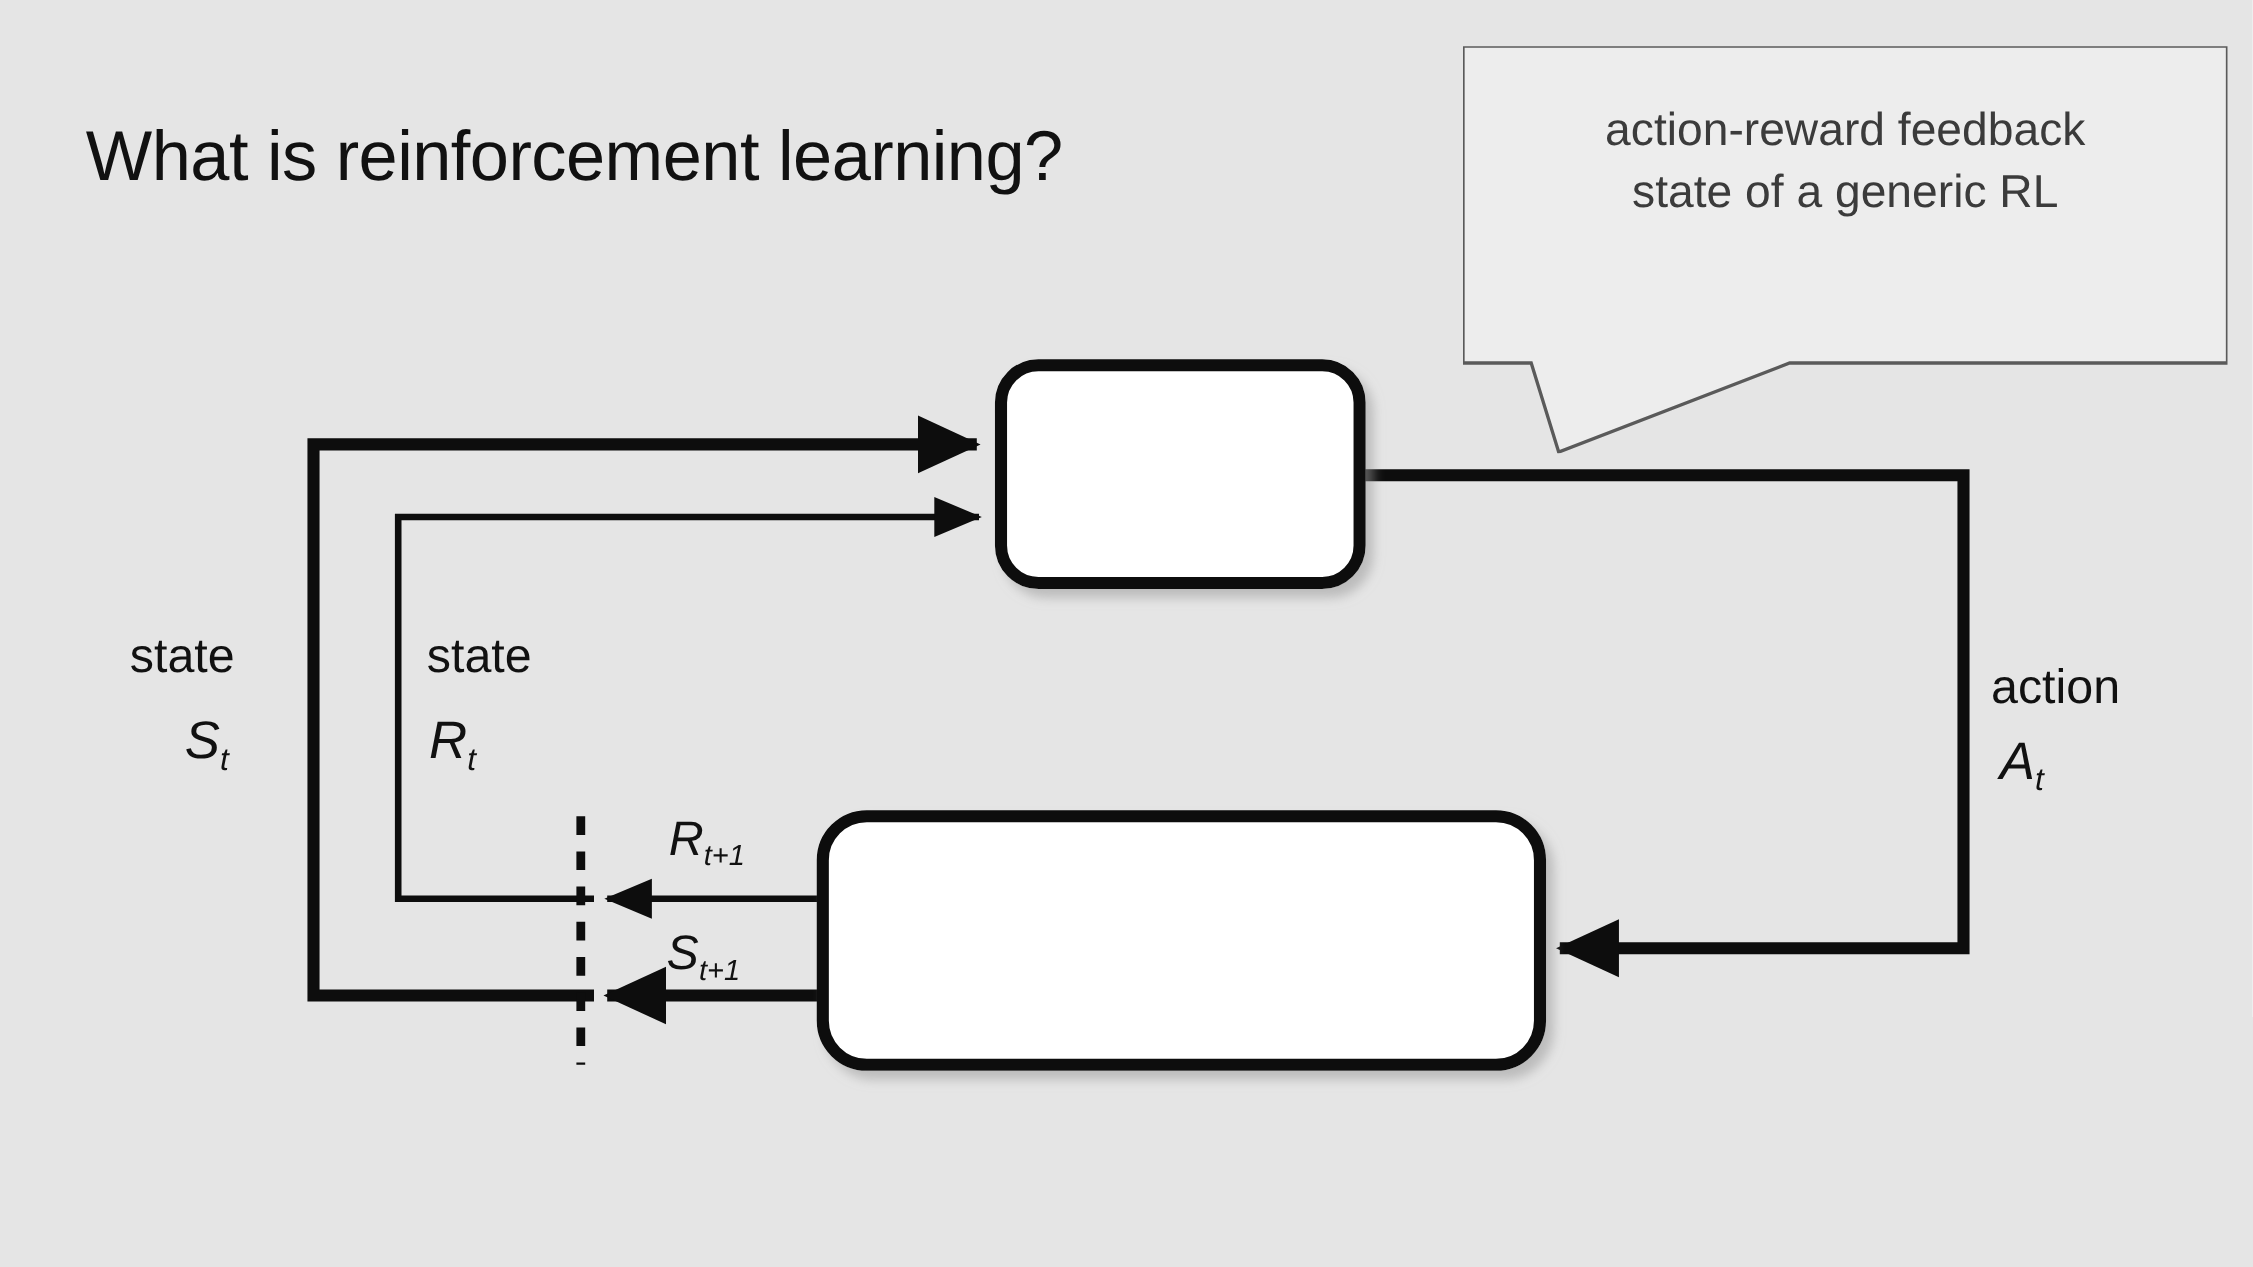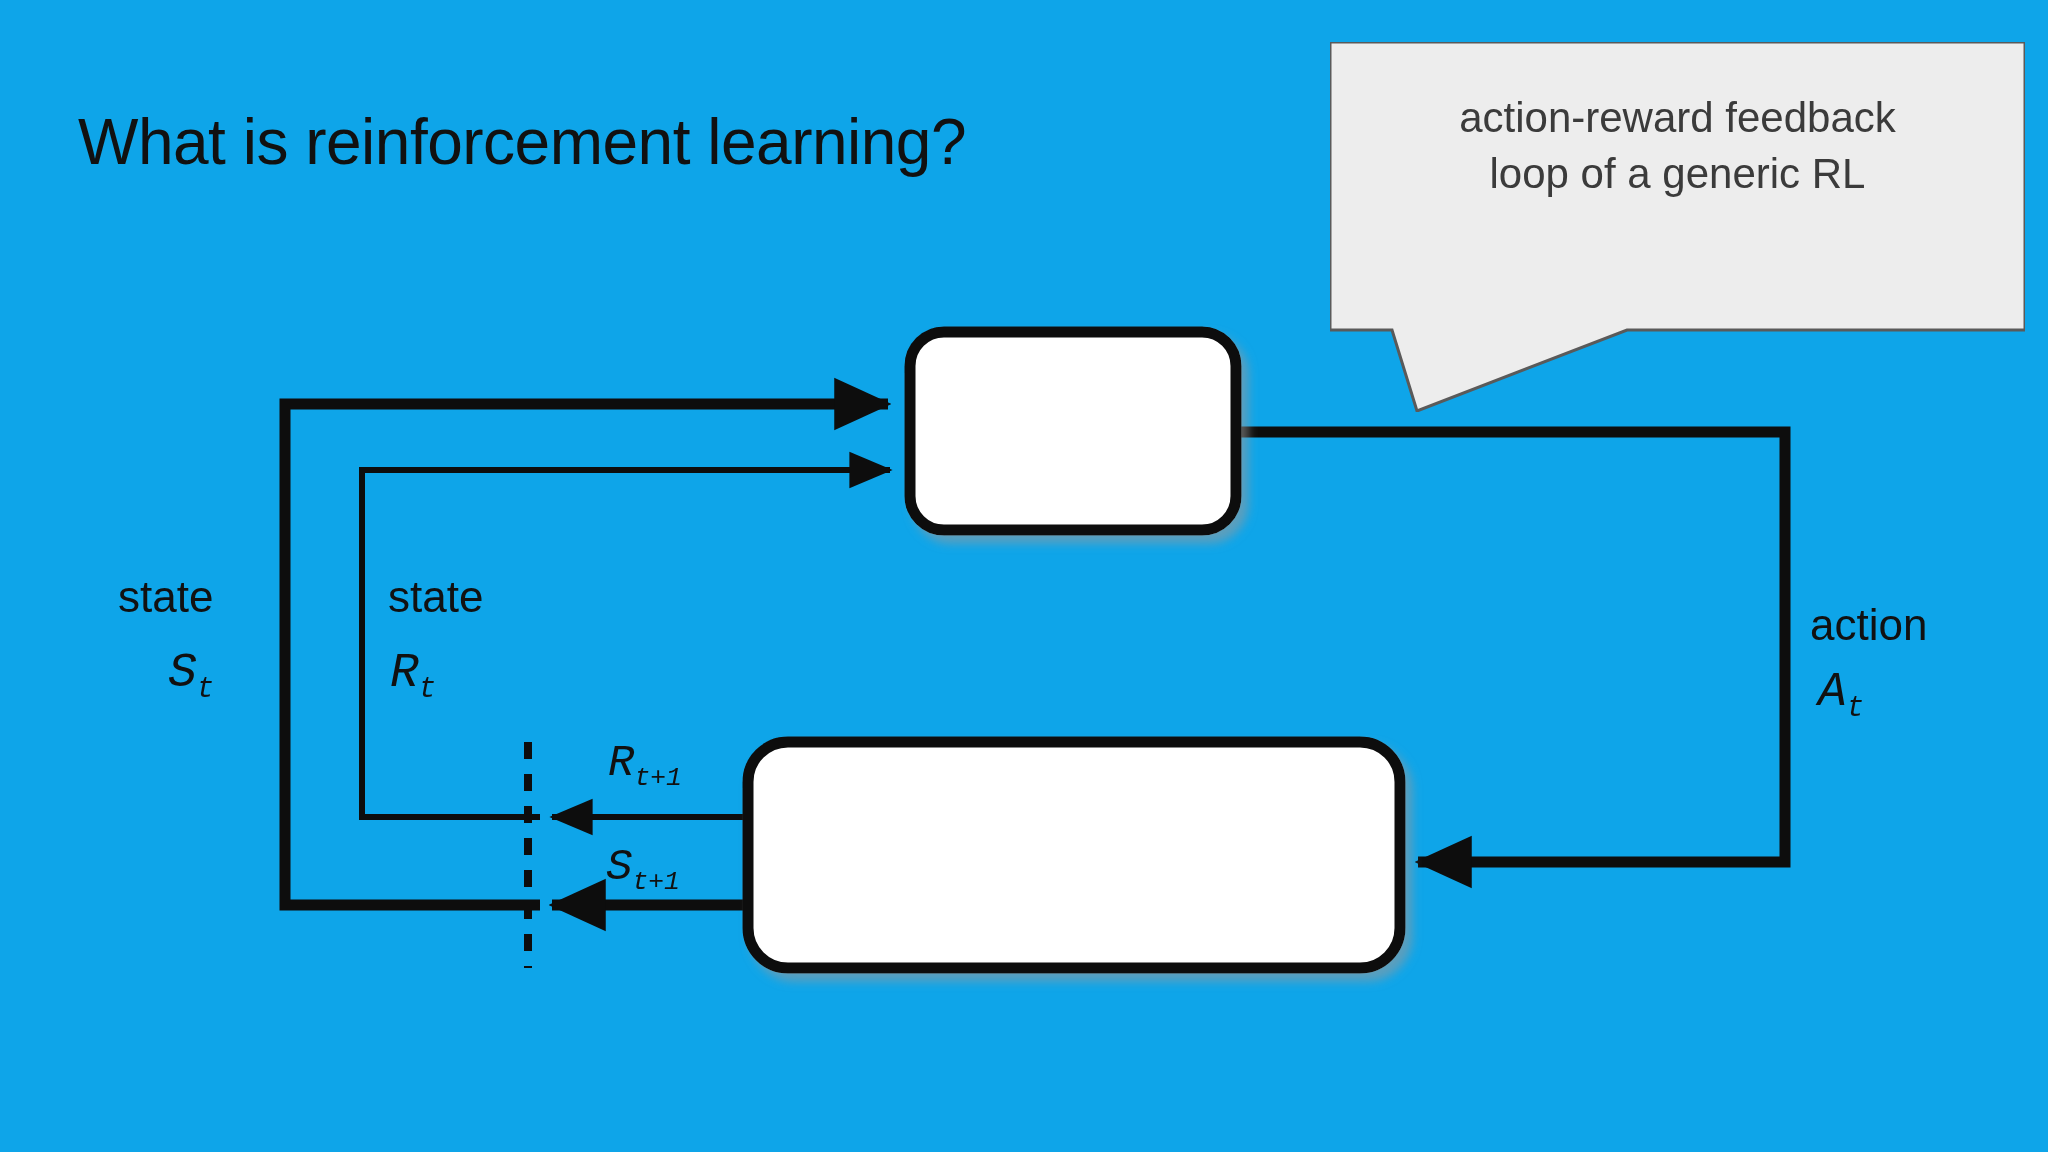--- a/index.html
+++ b/index.html
@@ -4,21 +4,21 @@
 <style>
   html, body {
     margin: 0;
     padding: 0;
     background: #ffffff;
   }
   #stage {
     position: relative;
     width: 2048px;
     height: 1152px;
-    background: #0ea5e9;
+    background: #e5e5e5;
     overflow: hidden;
     font-family: "Liberation Sans", sans-serif;
   }
 
   
   #slide-title {
     position: absolute;
     left: 78px;
     top: 104px;
     font-family: "Liberation Sans", sans-serif;
@@ -86,21 +86,21 @@
   
   .edge-word {
     position: absolute;
     font-family: "Liberation Sans", sans-serif;
     font-size: 44px;
     color: #111111;
     white-space: nowrap;
   }
   .edge-sym {
     position: absolute;
-    font-family: Liberation Mono, monospace;
+    font-family: Liberation Sans, sans-serif;
     font-style: italic;
     font-size: 48px;
     color: #111111;
     white-space: nowrap;
     text-align: right;
   }
   .edge-sym sub {
     font-size: 0.6em;
     font-style: italic;
   }
@@ -199,17 +199,17 @@
     </div>
 
   </div>
 
   <div id="callout">
     <svg width="695" height="370" viewBox="0 0 695 370">
       <path d="M 0 0 L 695 0 L 695 288 L 297 288 L 87 369 L 62 288 L 0 288 Z" fill="#ededed" stroke="#5a5a5a" stroke-width="3" stroke-linejoin="miter"></path>
     </svg>
     <div id="callout-text">
       <div>action-reward feedback</div>
-      <div>loop of a generic RL</div>
+      <div>state of a generic RL</div>
     </div>
   </div>
 
 </div>
 
 </body></html>

